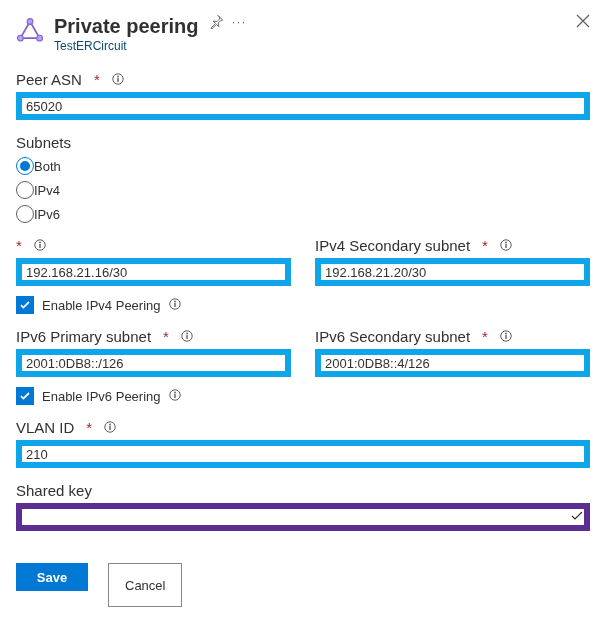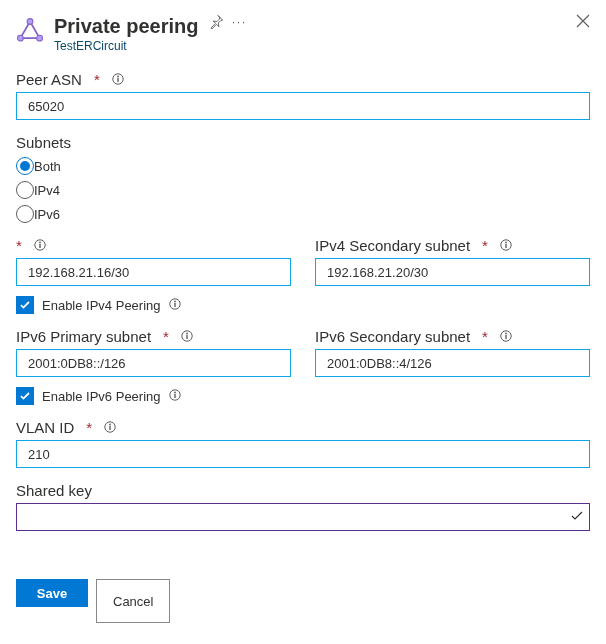--- a/index.html
+++ b/index.html
@@ -23,22 +23,22 @@
   .header-close { margin-left: auto; display: flex; align-items: center; cursor: pointer; }
   .icon-btn { cursor: pointer; color: #605e5c; display: inline-flex; }
   
   .field { margin-bottom: 14px; }
   .field-label { display: flex; align-items: flex-start; gap: 12px; margin-bottom: 4px; font-size: 15px; }
   .req { color: #a4262c; }
   .info-icon { width: 12px; height: 12px; }
   .text-input {
     width: 100%;
     height: 28px;
-    border: 1px solid #0ea5e9;
-    padding: 2px 11px;
+    border: 6px solid #0ea5e9;
+    padding: 2px 4px;
     font-size: 13px;
     font-family: inherit;
     color: #323130;
     background: #fff;
   }
   .text-input.valid { border-color: #5b2e91; padding-right: 28px; }
   .input-wrap { position: relative; }
   .validmark {
     position: absolute; right: 6px; top: 50%; transform: translateY(-50%);
     color: #323130; font-size: 14px; pointer-events: none;
@@ -56,21 +56,21 @@
   
   .cols { display: flex; gap: 24px; }
   .col { flex: 1 1 0; }
   
   .check-item { display: flex; align-items: center; gap: 8px; margin-top: 10px; cursor: pointer; }
   .checkbox {
     width: 18px; height: 18px; border: 1px solid #0078d4; background: #0078d4;
     display: flex; align-items: center; justify-content: center; color: #fff;
   }
   
-  .footer { display: flex; gap: 8px; margin-top: 48px; }
+  .footer { display: flex; gap: 20px; margin-top: 32px; }
   .btn-primary {
     background: #0078d4; color: #fff; border: 1px solid #0078d4;
     height: 28px; min-width: 72px; padding: 0 16px; font-size: 13px;
     font-family: inherit; cursor: pointer; font-weight: 600;
   }
   .btn-secondary {
     background: #fff; color: #323130; border: 1px solid #8a8886;
     height: 44px; min-width: 72px; padding: 0 16px; font-size: 13px;
     font-family: inherit; cursor: pointer;
   }

